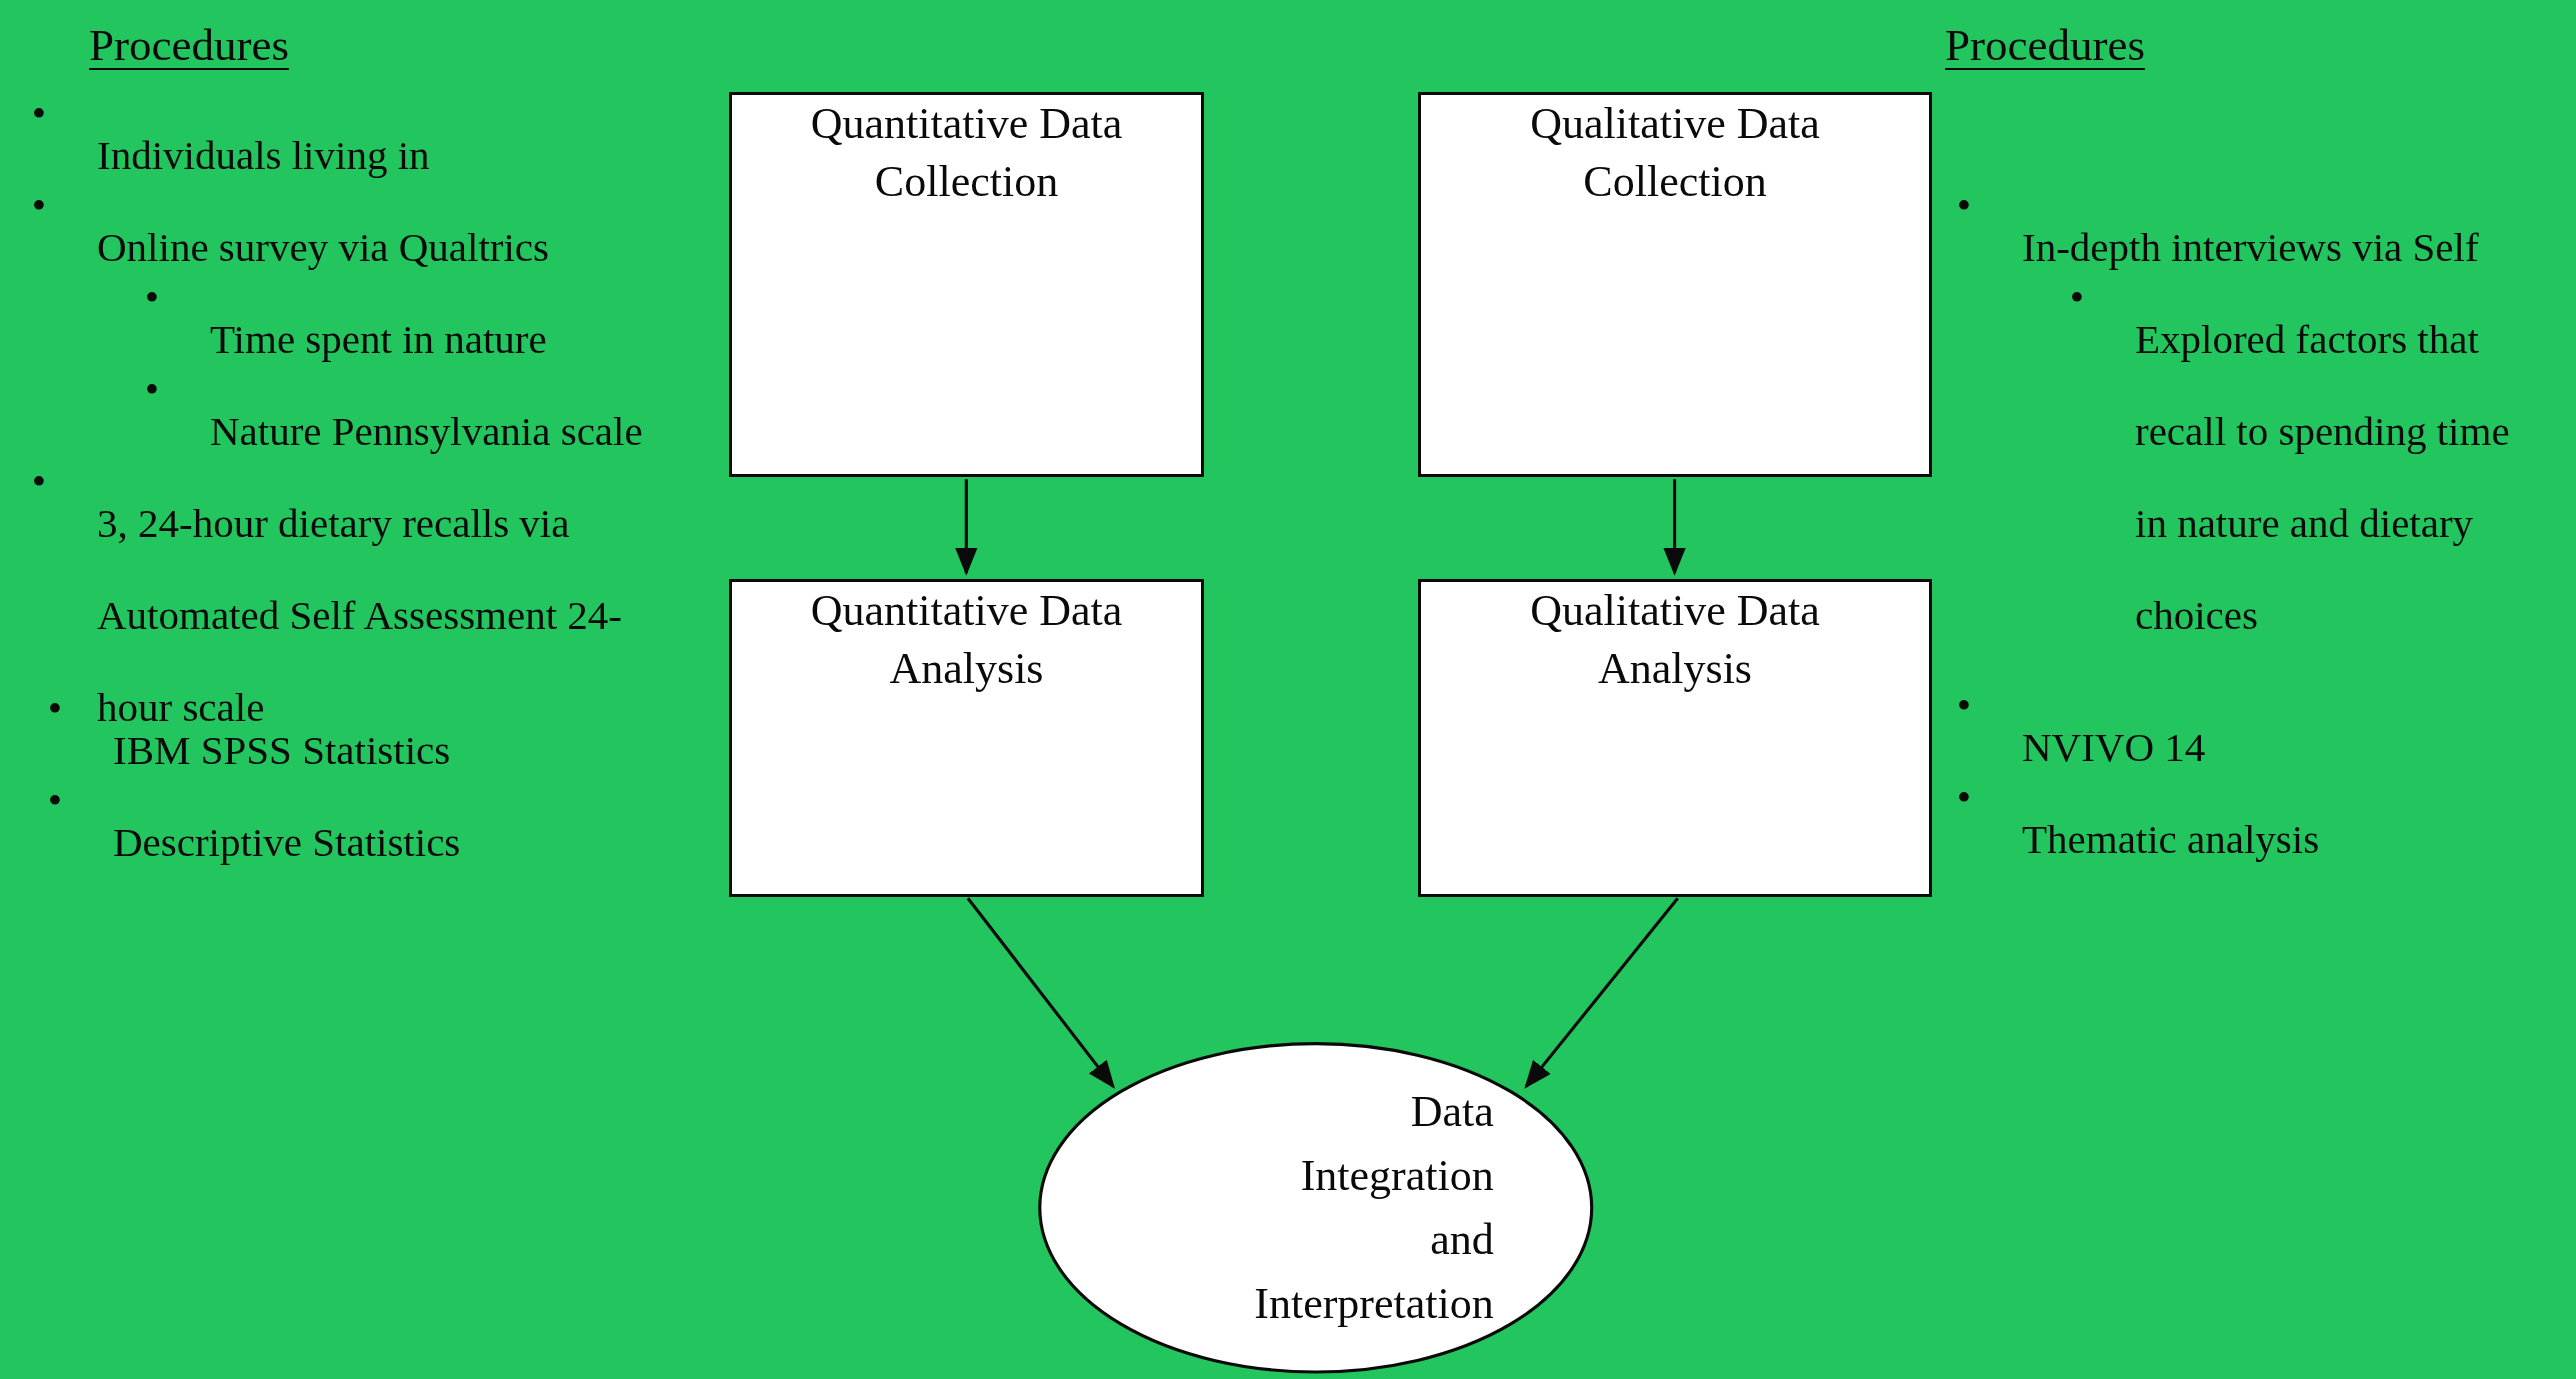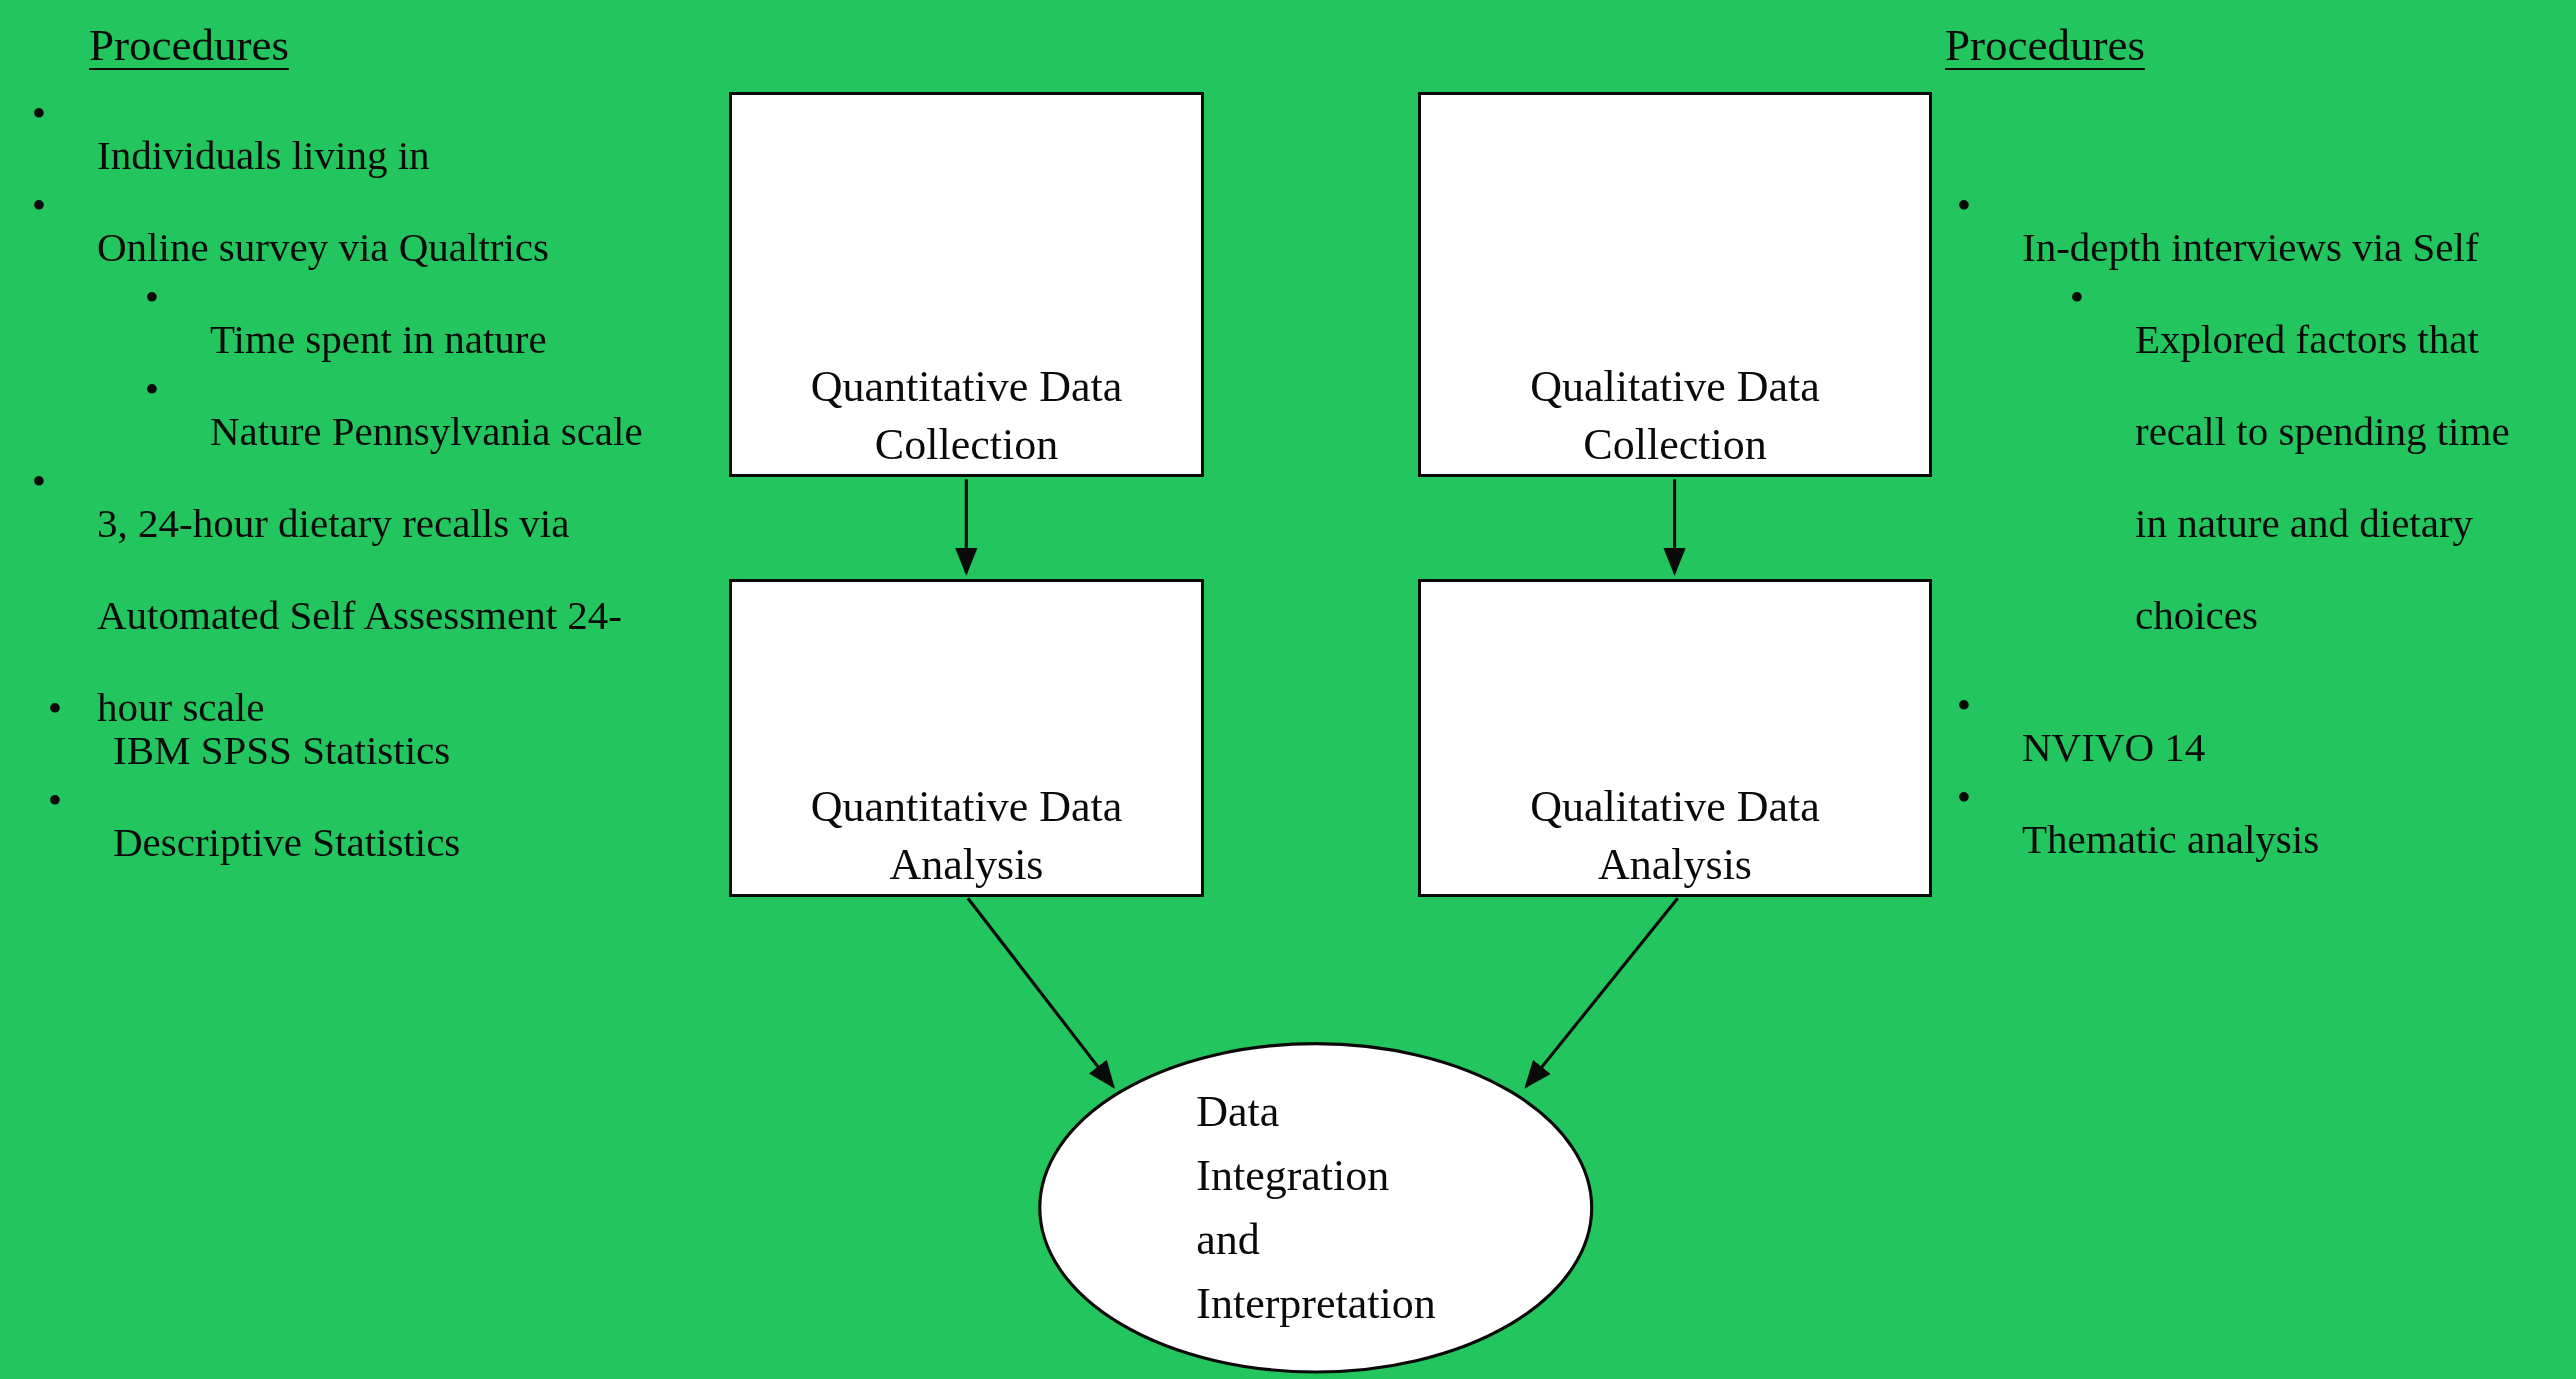--- a/index.html
+++ b/index.html
@@ -33,37 +33,37 @@
     box-sizing: border-box;
   }
   .txt { flex: 1 1 auto; white-space: nowrap; margin-top: 42px; }
   .l1 { margin-left: 113px; }
   .box {
     position: absolute;
     box-sizing: border-box;
     border: 3.9px solid #0a0a0a;
     background: #ffffff;
     display: flex;
-    align-items: flex-end;
+    align-items: flex-start;
     justify-content: center;
     text-align: center;
     font-size: 44px;
     line-height: 58px;
     white-space: pre-line;
   }
   .ellipse-label {
     position: absolute;
-    left: 1058px;
+    left: 1116px;
     top: 1044px;
     width: 516px;
     height: 328px;
     display: flex;
     align-items: center;
     justify-content: center;
-    text-align: left;
+    text-align: right;
     font-size: 44px;
     line-height: 64px;
     white-space: pre-line;
   }
   .connectors {
     position: absolute;
     left: 0;
     top: 0;
   }
 </style>

